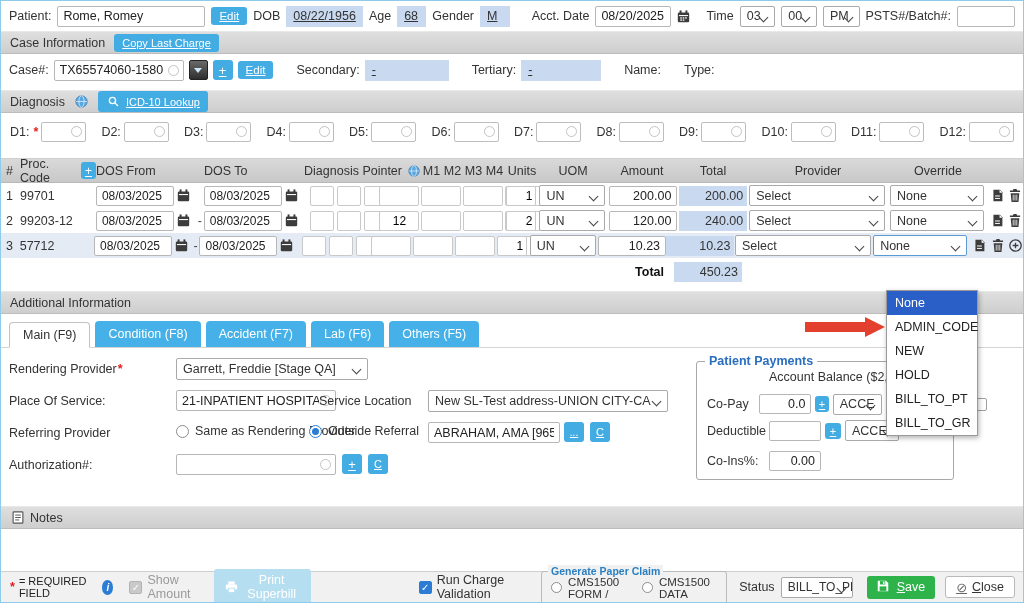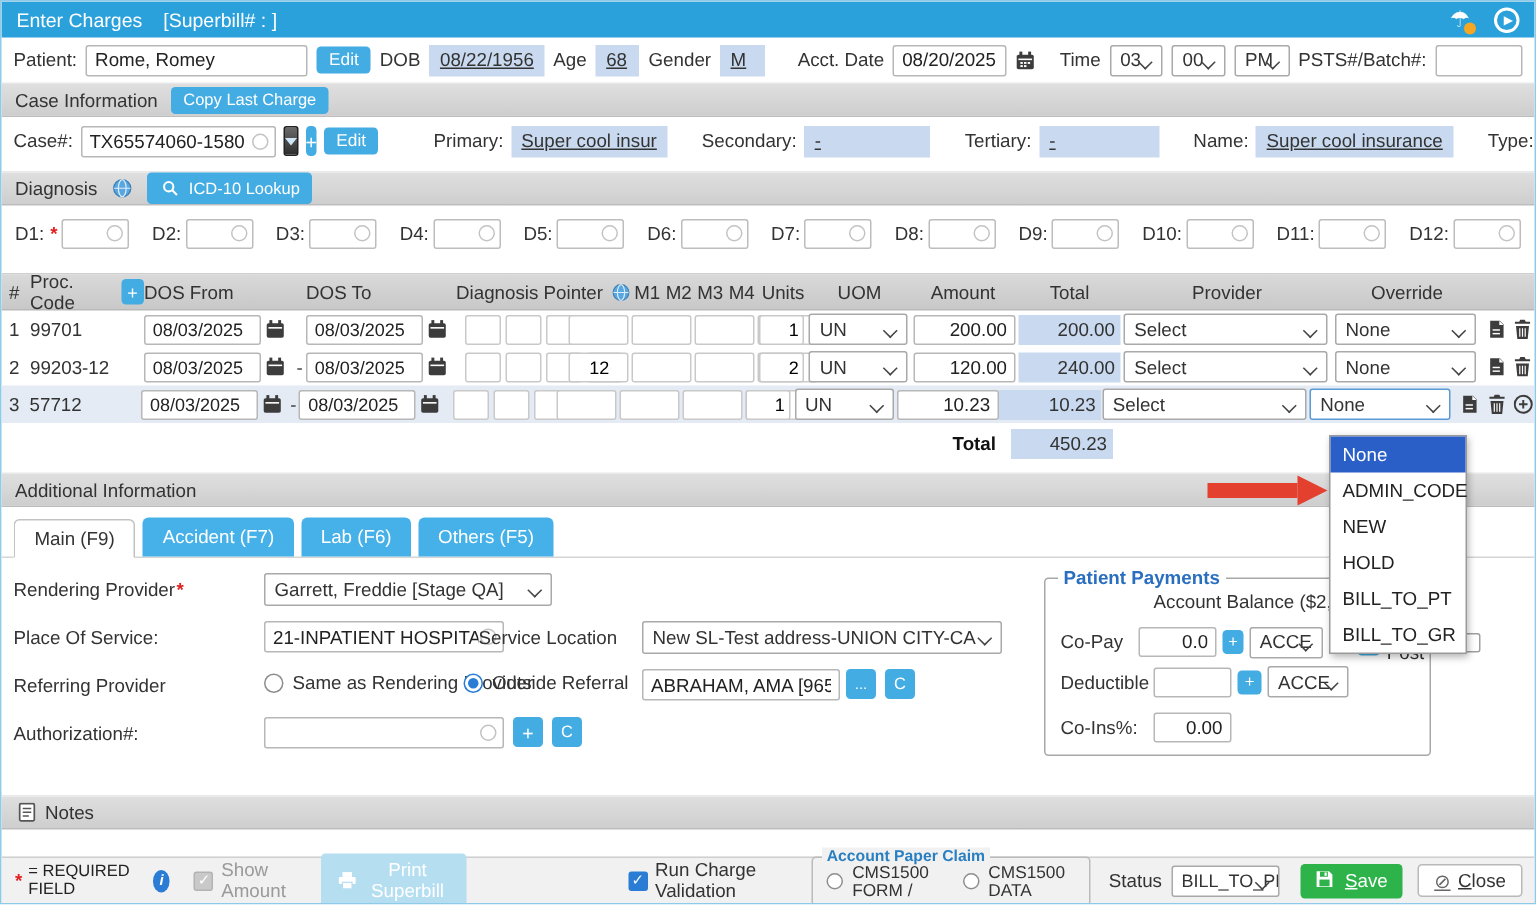--- a/index.html
+++ b/index.html
@@ -13,21 +13,21 @@
   .tb-icons { margin-left:auto; display:flex; gap:16px; align-items:center; }
   .umbrella { position:relative; font-size:15px; line-height:1; }
   .umbrella::after { content:""; position:absolute; right:-4px; bottom:-2px; width:8px; height:8px; background:#f5a623; border-radius:50%; }
   .playbtn { width:17px; height:17px; border:2px solid #fff; border-radius:50%; display:flex; align-items:center; justify-content:center; font-size:8px; padding-left:2px; color:#fff; }
 
   
   .lbl { color:#333; white-space:nowrap; }
   .star { color:#e02020; font-weight:bold; margin-left:1px; }
   .inp { height:21px; border:1px solid #b7b7b7; border-radius:2px; padding:0 5px; font:inherit; color:#222; background:#fff; }
   .hl { background:#c9daf0; height:21px; display:flex; align-items:center; padding:0 7px; white-space:nowrap;text-decoration:underline; }
-  .btn-blue { background:#42ace3; color:#fff; border:none; border-radius:3px; font-family:inherit; font-size:11.5px; padding:3px 8px; cursor:pointer; white-space:nowrap; }
+  .btn-blue { background:#42ace3; color:#fff; border:none; border-radius:3px; font-family:inherit; font-size:11.5px; padding:3px 8px; cursor:pointer; white-space:nowrap;text-decoration:underline; }
   .btn-sq { width:20px; height:20px; padding:0; display:inline-flex; align-items:center; justify-content:center; font-size:13px; }
   .fake-select { position:relative; background:#fff; border:1px solid #a9a9a9; border-radius:2px; height:22px; display:flex; align-items:center; padding:0 20px 0 6px; white-space:nowrap; overflow:hidden; }
   .fake-select::after { content:""; position:absolute; right:7px; top:7px; width:6px; height:6px; border-right:1.6px solid #444; border-bottom:1.6px solid #444; transform:rotate(45deg); }
   .mini.fake-select { height:21px; }
   .circle-dot { width:11px; height:11px; border:1.5px solid #c3c3c3; border-radius:50%; display:inline-block; flex:none; background:#fff; }
   .inp-circ { position:relative; display:inline-flex; align-items:center; }
   .inp-circ .circle-dot { position:absolute; right:5px; }
   .section-bar { height:23px; background:linear-gradient(#dfdfdf,#cecece); border-top:1px solid #e8e8e8; border-bottom:1px solid #bdbdbd; display:flex; align-items:center; padding:0 9px; gap:9px; }
   .gap4 { height:4px; } .gap6 { height:6px; } .gap8 { height:8px; }
 
@@ -127,28 +127,20 @@
   .red-arrow .shaft { width:60px; height:10px; background:#e3402f; }
   .red-arrow .head { width:0; height:0; border-top:10px solid transparent; border-bottom:10px solid transparent; border-left:20px solid #e3402f; }
 
   svg { display:block; }
 </style>
 </head>
 <body>
 
 <div class="app">
 
-  <div class="titlebar">
-    <span>Enter Charges</span>
-    <span class="sb">[Superbill# : ]</span>
-    <div class="tb-icons">
-      <span class="umbrella">☂</span>
-      <span class="playbtn">▶</span>
-    </div>
-  </div>
 
   <div class="patient-row">
     <span class="lbl">Patient:</span>
     <input class="inp name-inp" value="Rome, Romey" style="">
     <button class="btn-blue">Edit</button>
     <span class="lbl">DOB</span>
     <span class="hl" style="width:84px">08/22/1956</span>
     <span class="lbl">Age</span>
     <span class="hl" style="width:46px">68</span>
     <span class="lbl">Gender</span>
@@ -188,35 +180,30 @@
   </div>
   <div class="case-row">
     <span class="lbl">Case#:</span>
     <span class="inp-circ">
         <input class="inp" style="width: 130px; padding-right: 20px;" value="TX65574060-15806">
         <span class="circle-dot"></span>
       </span>
     <span class="dark-btn"></span>
     <button class="btn-blue btn-sq">+</button>
     <button class="btn-blue">Edit</button>
-    <span class="cluster" style="margin-left:32px">
-      <span class="lbl">Primary:</span>
-      <span class="hl" style="min-width:90px">Super cool insur</span>
-    </span>
     <span class="cluster">
       <span class="lbl">Secondary:</span>
       <span class="hl" style="min-width:84px">-</span>
     </span>
     <span class="cluster">
       <span class="lbl">Tertiary:</span>
       <span class="hl" style="min-width:80px">-</span>
     </span>
     <span class="cluster">
       <span class="lbl">Name:</span>
-      <span class="hl">Super cool insurance</span>
     </span>
     <span class="cluster">
       <span class="lbl">Type:</span>
 
     </span>
   </div>
   <div class="gap4"></div>
 
   <div class="section-bar">
     <span>Diagnosis</span>
@@ -609,20 +596,21 @@
         </div>
     </div>
   </div>
   <div class="gap6"></div>
 
   <div class="section-bar">
     <span>Additional Information</span>
   </div>
   <div class="tabbar">
     <div class="tab active">Main (F9)</div>
+    <div class="tab">Condition (F8)</div>
     <div class="tab">Accident (F7)</div>
     <div class="tab">Lab (F6)</div>
     <div class="tab">Others (F5)</div>
   </div>
 
   <div class="main-panel">
     <span class="lbl abs" style="left:8px;top:14px"><span>Rendering Provider</span><span class="star">*</span></span>
     <div class="fake-select abs" style="left:175px;top:10px;width:192px">
         <span>Garrett, Freddie [Stage QA]</span>
       </div>
@@ -719,21 +707,21 @@
             <rect x="4" y="9" width="8" height="5.5" fill="#fff" stroke="#b5def0"></rect>
           </svg>
         </span>
       <span>Print Superbill</span>
     </button>
     <label class="chk" style="margin-left:108px">
       <span class="chkbox on-blue">✓</span>
       <span>Run Charge Validation</span>
     </label>
     <div class="paper-claim" style="margin-left:14px">
-      <span class="pc-title">Account Paper Claim</span>
+      <span class="pc-title">Generate Paper Claim</span>
       <span class="rlabel">
           <span class="radio" style="width:11px;height:11px"></span>
           <span>CMS1500 FORM /</span>
         </span>
       <span class="rlabel">
           <span class="radio" style="width:11px;height:11px"></span>
           <span>CMS1500 DATA</span>
         </span>
     </div>
     <span class="lbl" style="margin-left:12px">Status</span>

